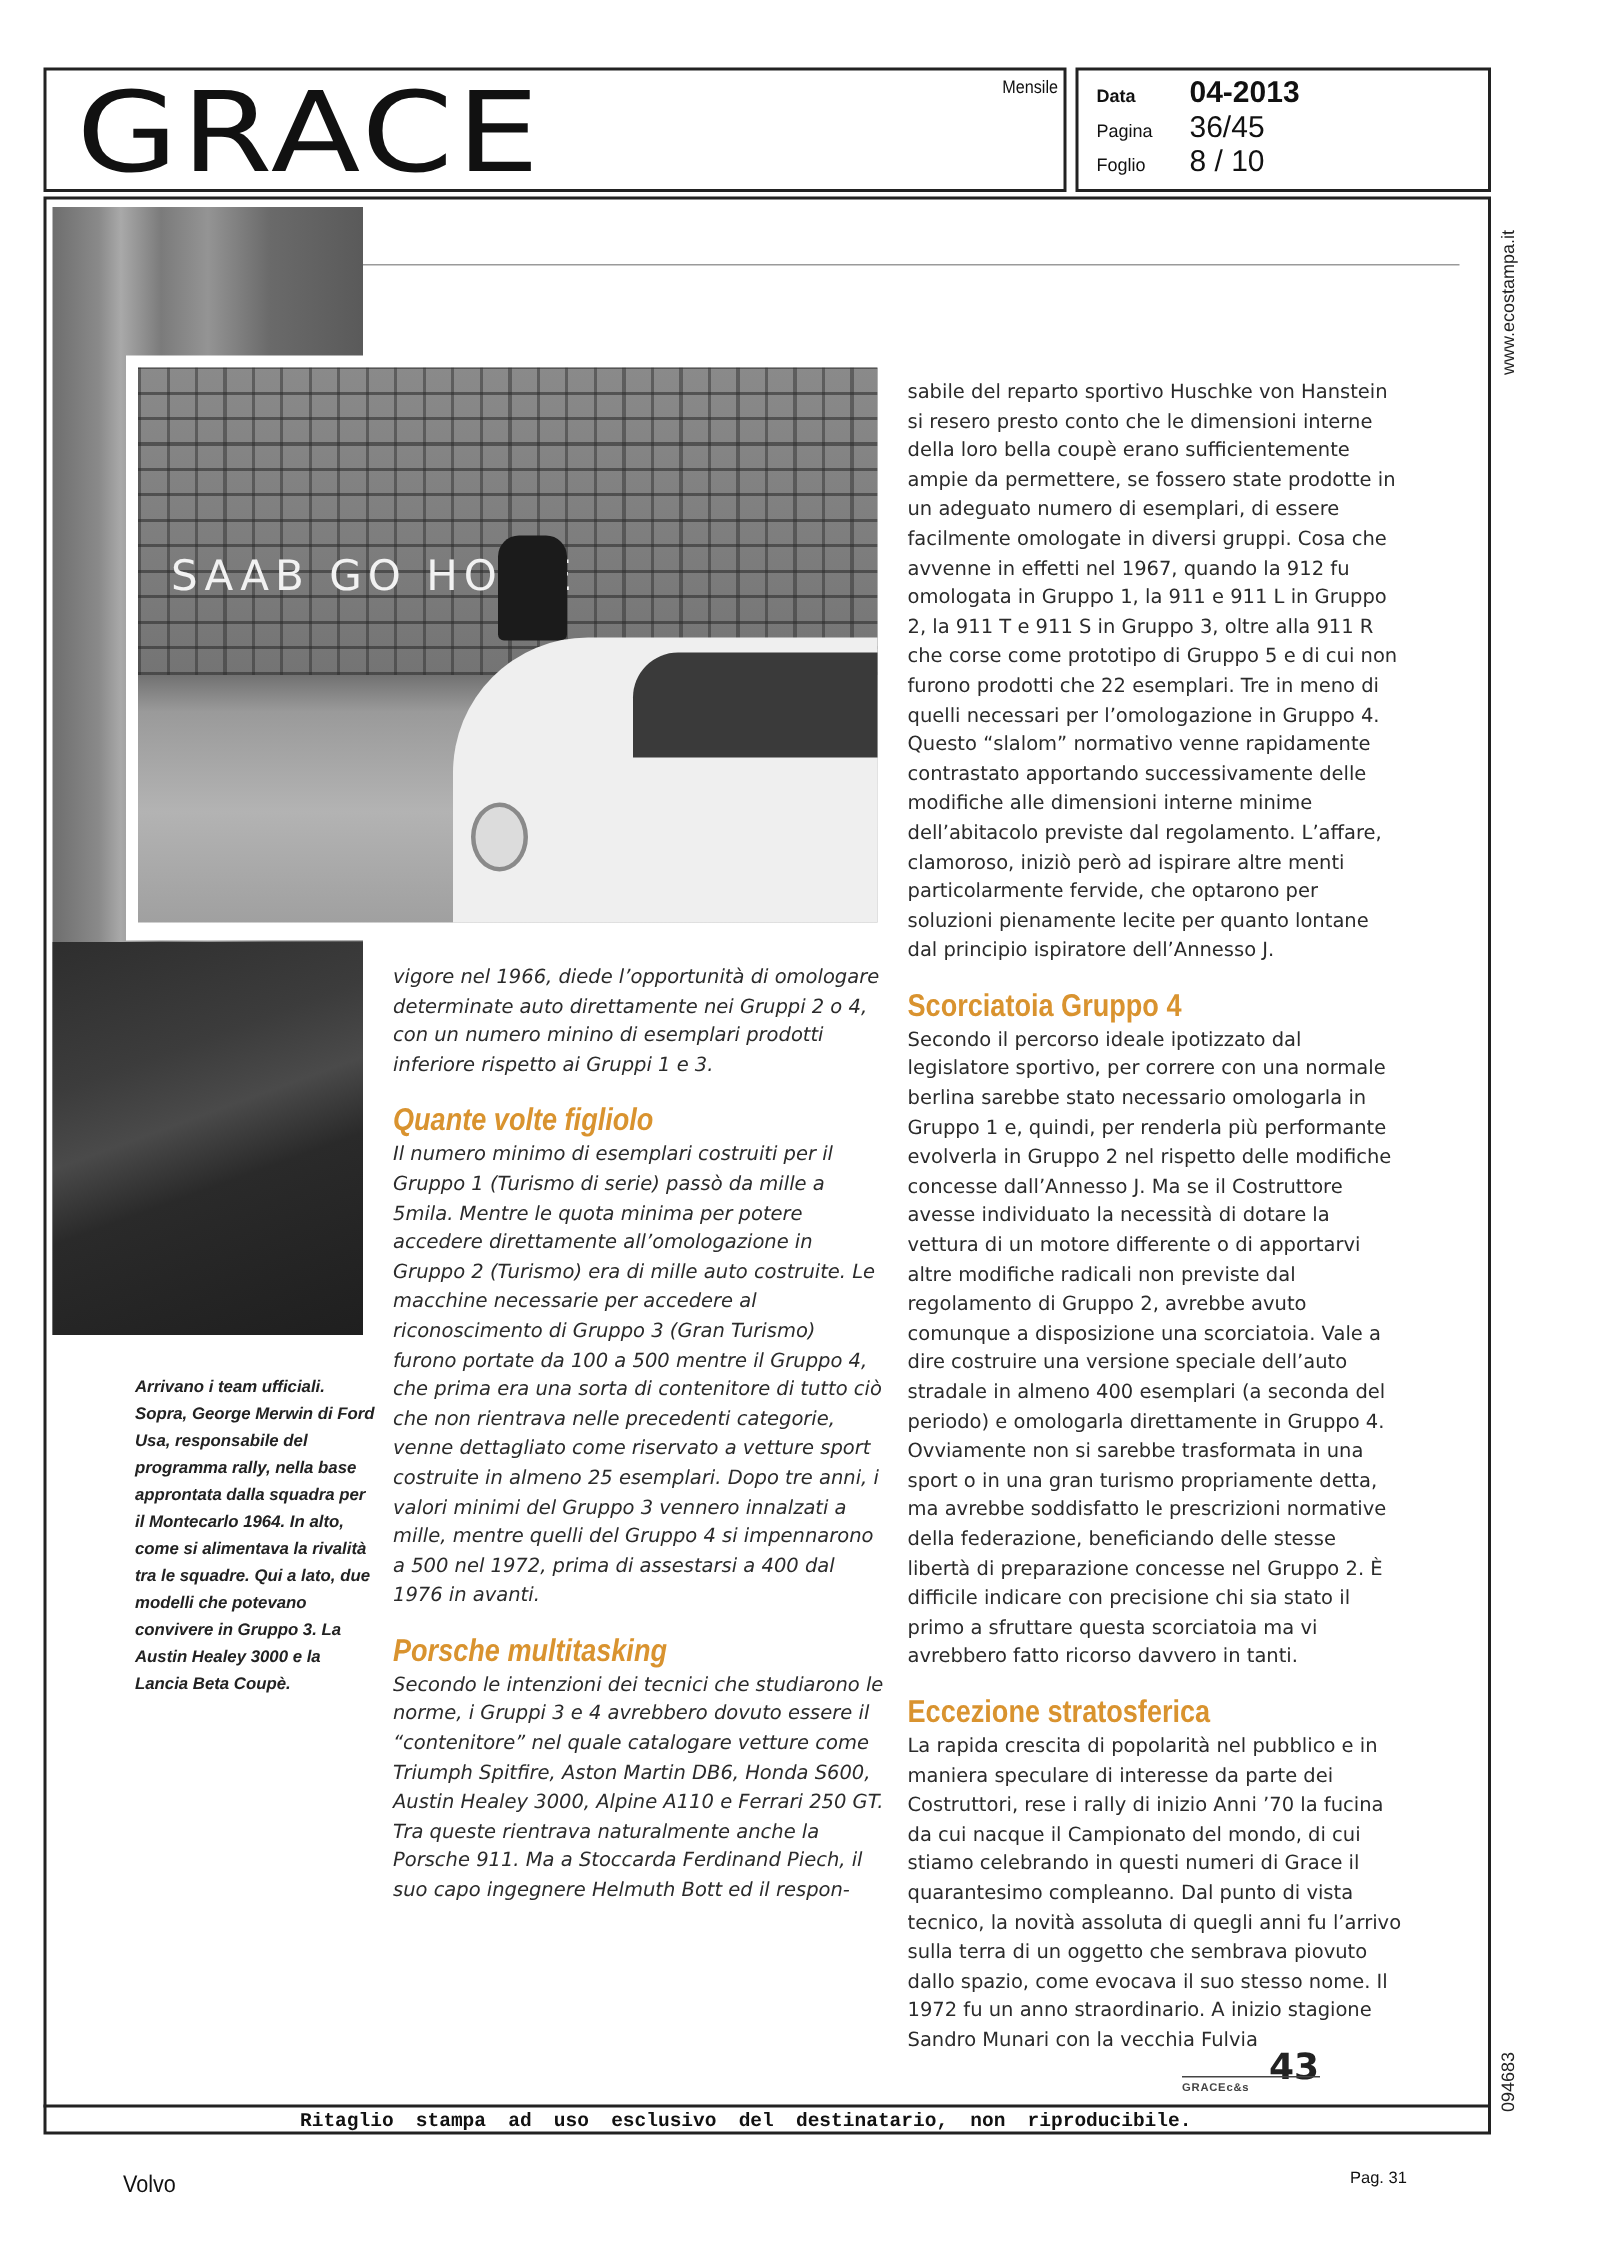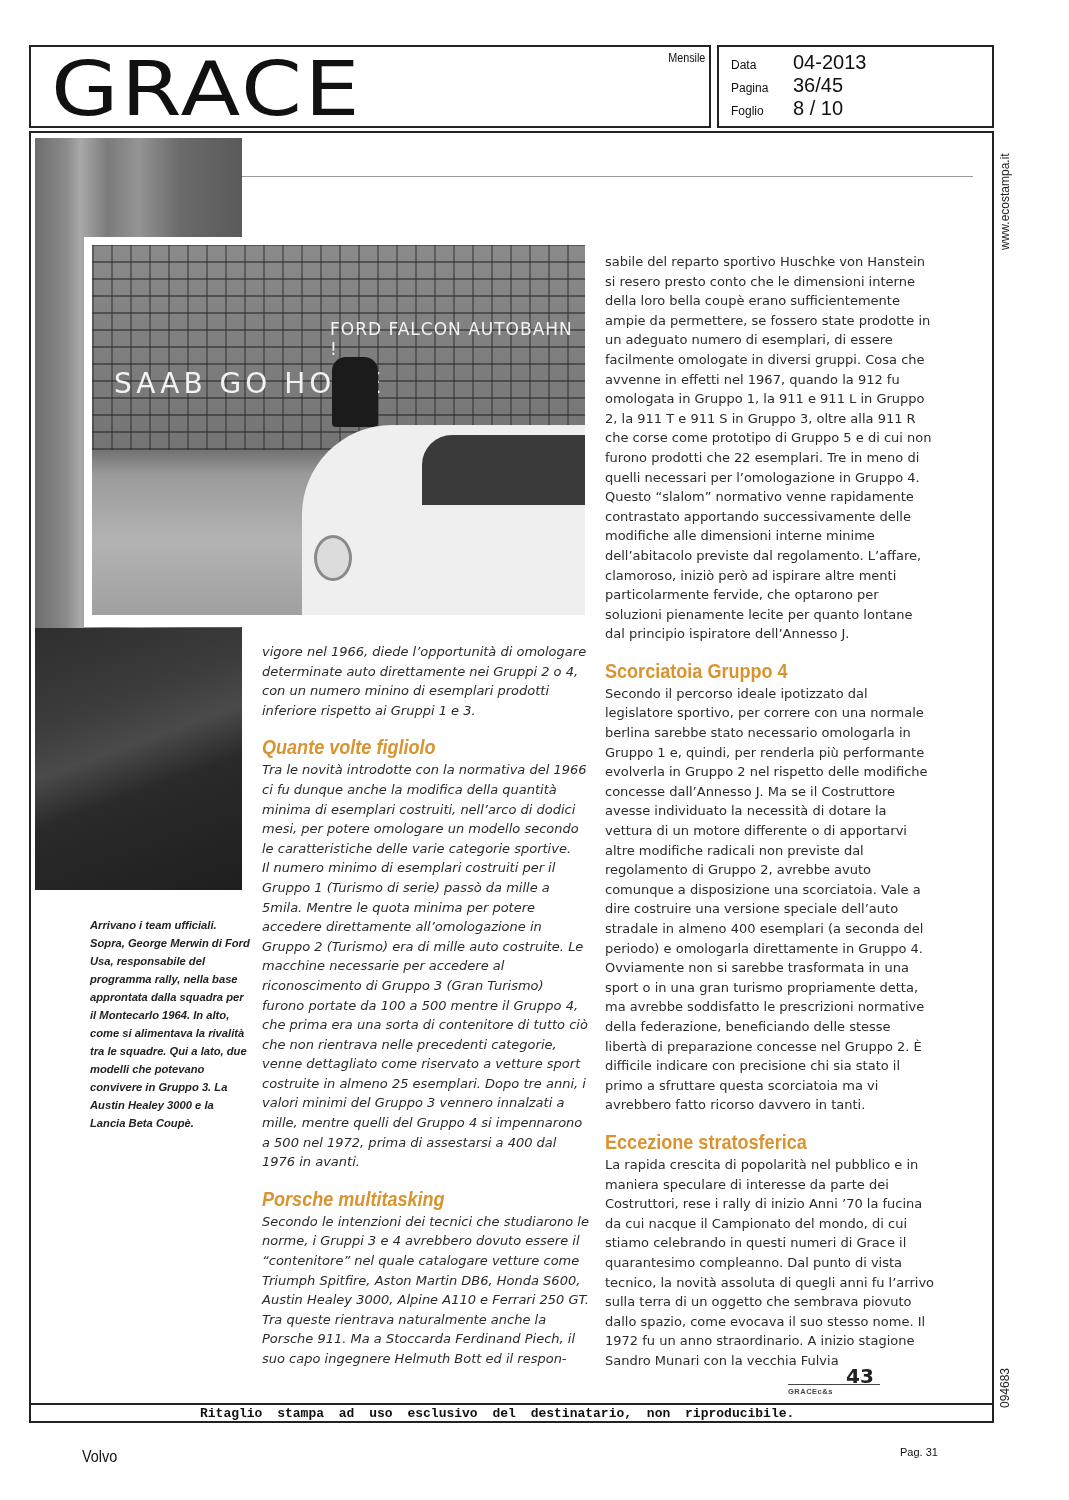--- a/index.html
+++ b/index.html
@@ -51,36 +51,36 @@
 
   
   .col { position: absolute; font-family: "DejaVu Sans", sans-serif; font-size: 13px; line-height: 19.6px; color: #2b2b2b; }
   .col p { margin: 0; }
   .col h2 { margin: 0; font-family: "Liberation Sans", sans-serif; font-weight: bold; color: #d9932f; font-size: 21px; line-height: 26px; transform: scaleX(0.86); transform-origin: left center; white-space: nowrap; }
   .col-a { left: 262px; top: 642px; width: 328px; font-style: italic; }
   .col-b { left: 605px; top: 252px; width: 330px; }
   .gap-a { height: 14px; }
   .gap-b { height: 14px; }
 
-  .pagenum { position: absolute; left: 846px; top: 1364px; font-family: "DejaVu Sans", sans-serif; font-size: 20px; font-weight: bold; color: #222; }
+  .pagenum { position: absolute; left: 846px; top: 1364px; font-family: "DejaVu Sans", sans-serif; font-size: 24px; font-weight: bold; color: #222; }
   .pagenum-line { position: absolute; left: 788px; top: 1384px; width: 92px; height: 1px; background: #444; }
   .pagenum-brand { position: absolute; left: 788px; top: 1387px; font-size: 7.5px; font-weight: bold; color: #444; letter-spacing: 0.5px; }
 
   .bottom-left { position: absolute; left: 82px; top: 1448px; font-size: 16px; color: #111; transform: scaleX(0.9); transform-origin: left top; }
   .bottom-right { position: absolute; left: 900px; top: 1446px; font-size: 11px; color: #111; }
 </style>
 </head>
 <body>
 
 <div class="hdr-left">
   <div class="logo">GRACE</div>
   <div class="mensile">Mensile</div>
 </div>
 <div class="hdr-right">
-  <div class="meta-row" style="top:4px;">
+  <div class="meta-row" style="top:4px;font-weight:bold;">
     <span class="meta-label">Data</span>
     <span class="meta-value" style="">04-2013</span>
   </div>
   <div class="meta-row" style="top:27px;">
     <span class="meta-label">Pagina</span>
     <span class="meta-value">36/45</span>
   </div>
   <div class="meta-row" style="top:50px;">
     <span class="meta-label">Foglio</span>
     <span class="meta-value">8 / 10</span>
@@ -93,35 +93,33 @@
 
 <div class="side-url">www.ecostampa.it</div>
 <div class="side-code">094683</div>
 
 <div class="photo-bg"></div>
 <div class="photo-bg-lower"></div>
 <div class="rule"></div>
 <div class="photo-main-border"></div>
 <div class="photo-main">
   <div class="wall"></div>
-  <div class="graffiti-1">FORD FALCON AUTOBAHN !</div>
   <div class="graffiti-2">SAAB GO HOME</div>
   <div class="figure"></div>
   <div class="car"></div>
   <div class="car-window"></div>
   <div class="car-light"></div>
 </div>
 
 <div class="caption">Arrivano i team ufficiali. Sopra, George Merwin di Ford Usa, responsabile del programma rally, nella base approntata dalla squadra per il Montecarlo 1964. In alto, come si alimentava la rivalità tra le squadre. Qui a lato, due modelli che potevano convivere in Gruppo 3. La Austin Healey 3000 e la Lancia Beta Coupè.</div>
 
 <div class="col col-a">
   <p>vigore nel 1966, diede l’opportunità di omologare determinate auto direttamente nei Gruppi 2 o 4, con un numero minino di esemplari prodotti inferiore rispetto ai Gruppi 1 e 3.</p>
   <div class="gap-a"></div>
   <h2>Quante volte figliolo</h2>
-  <p>Tra le novità introdotte con la normativa del 1966 ci fu dunque anche la modifica della quantità minima di esemplari costruiti, nell’arco di dodici mesi, per potere omologare un modello secondo le caratteristiche delle varie categorie sportive.</p>
   <p>Il numero minimo di esemplari costruiti per il Gruppo 1 (Turismo di serie) passò da mille a 5mila. Mentre le quota minima per potere accedere direttamente all’omologazione in Gruppo 2 (Turismo) era di mille auto costruite. Le macchine necessarie per accedere al riconoscimento di Gruppo 3 (Gran Turismo) furono portate da 100 a 500 mentre il Gruppo 4, che prima era una sorta di contenitore di tutto ciò che non rientrava nelle precedenti categorie, venne dettagliato come riservato a vetture sport costruite in almeno 25 esemplari. Dopo tre anni, i valori minimi del Gruppo 3 vennero innalzati a mille, mentre quelli del Gruppo 4 si impennarono a 500 nel 1972, prima di assestarsi a 400 dal 1976 in avanti.</p>
   <div class="gap-a"></div>
   <h2>Porsche multitasking</h2>
   <p>Secondo le intenzioni dei tecnici che studiarono le norme, i Gruppi 3 e 4 avrebbero dovuto essere il “contenitore” nel quale catalogare vetture come Triumph Spitfire, Aston Martin DB6, Honda S600, Austin Healey 3000, Alpine A110 e Ferrari 250 GT. Tra queste rientrava naturalmente anche la Porsche 911. Ma a Stoccarda Ferdinand Piech, il suo capo ingegnere Helmuth Bott ed il respon-</p>
 </div>
 
 <div class="col col-b">
   <p>sabile del reparto sportivo Huschke von Hanstein si resero presto conto che le dimensioni interne della loro bella coupè erano sufficientemente ampie da permettere, se fossero state prodotte in un adeguato numero di esemplari, di essere facilmente omologate in diversi gruppi. Cosa che avvenne in effetti nel 1967, quando la 912 fu omologata in Gruppo 1, la 911 e 911 L in Gruppo 2, la 911 T e 911 S in Gruppo 3, oltre alla 911 R che corse come prototipo di Gruppo 5 e di cui non furono prodotti che 22 esemplari. Tre in meno di quelli necessari per l’omologazione in Gruppo 4. Questo “slalom” normativo venne rapidamente contrastato apportando successivamente delle modifiche alle dimensioni interne minime dell’abitacolo previste dal regolamento. L’affare, clamoroso, iniziò però ad ispirare altre menti particolarmente fervide, che optarono per soluzioni pienamente lecite per quanto lontane dal principio ispiratore dell’Annesso J.</p>
   <div class="gap-b"></div>
   <h2>Scorciatoia Gruppo 4</h2>

